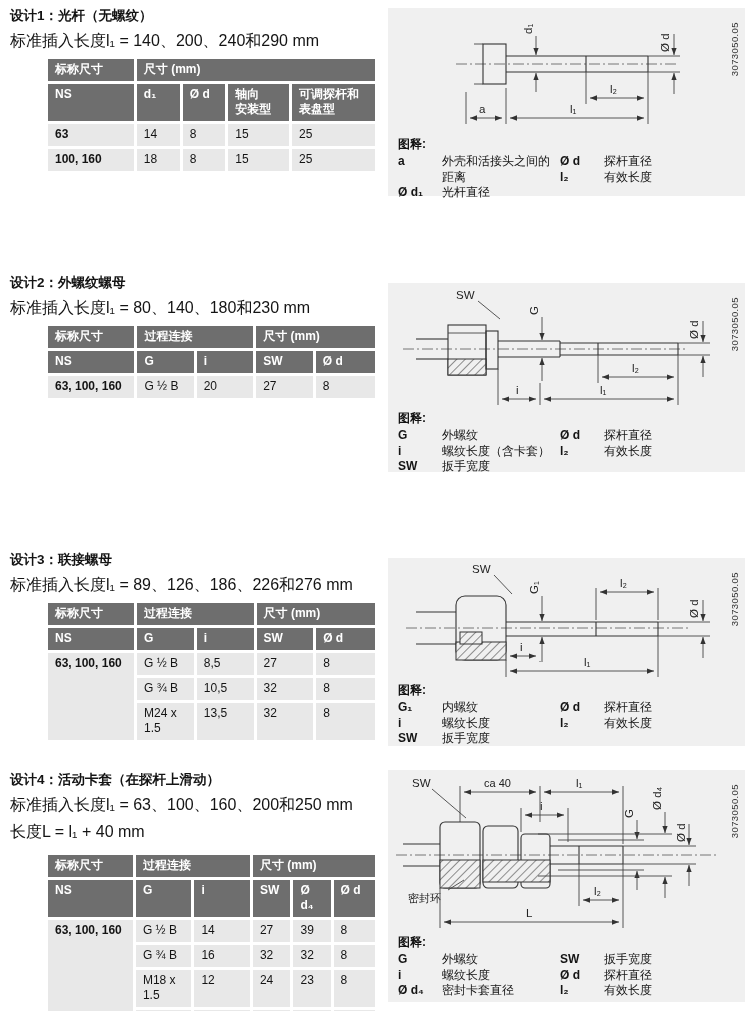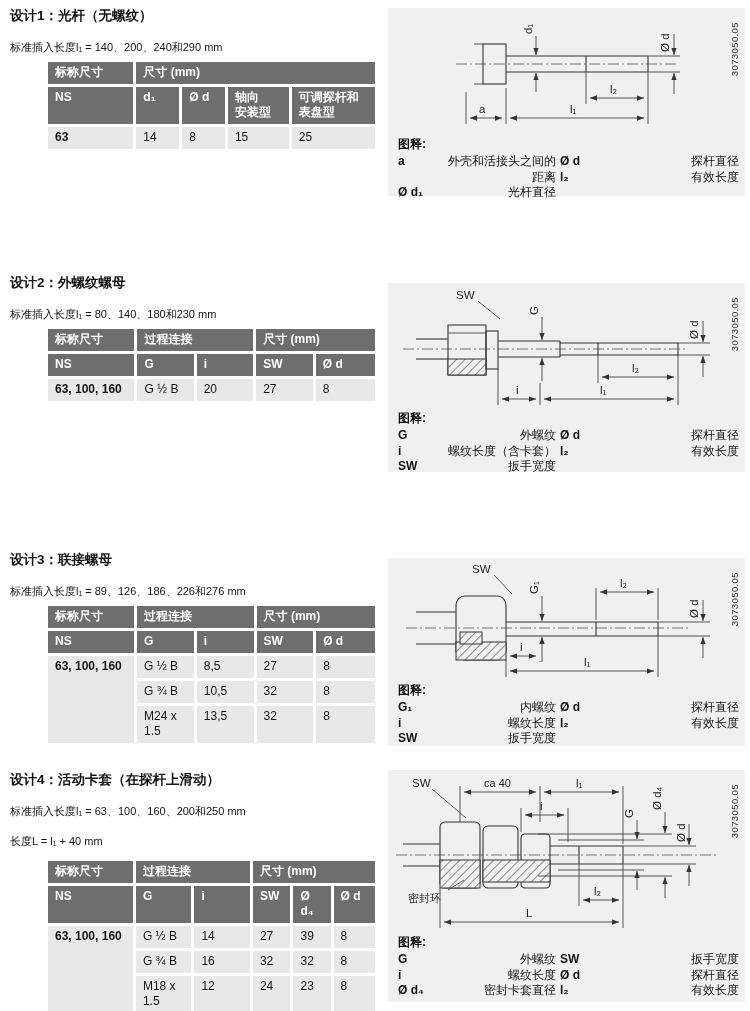--- a/index.html
+++ b/index.html
@@ -1,36 +1,36 @@
 <!DOCTYPE html>
 <html><head>
 <meta charset="utf-8">
 <style>
   html,body{margin:0;padding:0;background:#fff;}
   body{font-family:"Liberation Sans","DejaVu Sans",sans-serif;color:#141414;}
   #page{position:relative;width:750px;height:1011px;background:#fff;overflow:hidden;border-radius:17px;}
   .section{position:absolute;left:0;width:750px;}
   .left{position:absolute;left:10px;top:0;width:368px;}
   .title{font-size:13.5px;font-weight:bold;line-height:1.25;}
-  .subtitle{font-size:11px;line-height:1.4;margin-top:15px;}
+  .subtitle{font-size:16px;line-height:1.4;margin-top:5px;}
   table{border-collapse:separate;border-spacing:0;table-layout:fixed;margin-top:7px;font-size:12px;padding-left:38px;}
   th,td{border-right:3px solid #fff;border-bottom:3px solid #fff;padding:3px 6px 4px 7px;text-align:left;vertical-align:top;line-height:1.25;overflow:hidden;}
   th{background:#6e6e6e;color:#fff;font-weight:bold;white-space:pre-line;}
   td{background:#e8e8e8;}
   td.first{font-weight:bold;margin-top:12px;}
   .panel{position:absolute;left:388px;width:357px;background:#f0f0f0;}
   .docnum{position:absolute;top:14px;right:5px;writing-mode:vertical-rl;transform:rotate(180deg);font-size:9.5px;color:#333;letter-spacing:.4px;}
   .legend{position:absolute;left:10px;right:6px;font-size:12px;color:#141414;}
   .lg-head{margin-bottom:1px;font-weight:bold;}
   .lg-cols{display:flex;}
   .lg-col{flex:1 1 50%;}
   .lg-col.l{flex:0 0 158px;margin-right:4px;}
   .lg-row{display:flex;}
   .lg-term{font-weight:bold;flex:0 0 44px;line-height:1.3;}
-  .lg-def{flex:1;line-height:1.3;text-align:right;}
+  .lg-def{flex:1;line-height:1.3;}
   svg.draw{position:absolute;left:0;top:0;display:block;}
   svg text{font-size:11.5px;fill:#222;}
   svg text.sm{font-size:11px;}
   .ln{stroke:#333;stroke-width:1.1;fill:none;}
   .dim{stroke:#444;stroke-width:.9;fill:none;}
   .cl{stroke:#555;stroke-width:.8;stroke-dasharray:11 3 2 3;fill:none;}
   .hat{fill:url(#hatch);stroke:#333;stroke-width:1;}
 </style>
 </head>
 <body>
@@ -75,20 +75,27 @@
               <th class="ch">轴向
 安装型</th>
               <th class="ch">可调探杆和
 表盘型</th>
             </tr>
           </thead>
           <tbody>
             <tr>
               <td class="first">63</td>
               <td>14</td>
+              <td>8</td>
+              <td>15</td>
+              <td>25</td>
+            </tr>
+            <tr>
+              <td class="first">100, 160</td>
+              <td>18</td>
               <td>8</td>
               <td>15</td>
               <td>25</td>
             </tr>
           </tbody>
         </table>
     </div>
     <div class="panel" style="top:0;height:188px;">
       <svg class="draw" width="357" height="126" viewBox="0 0 357 126">
         <line class="cl" x1="68" y1="56" x2="288" y2="56"></line>

